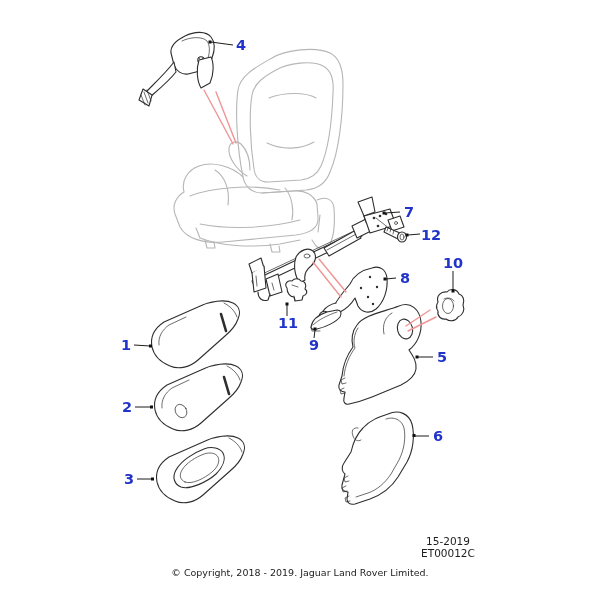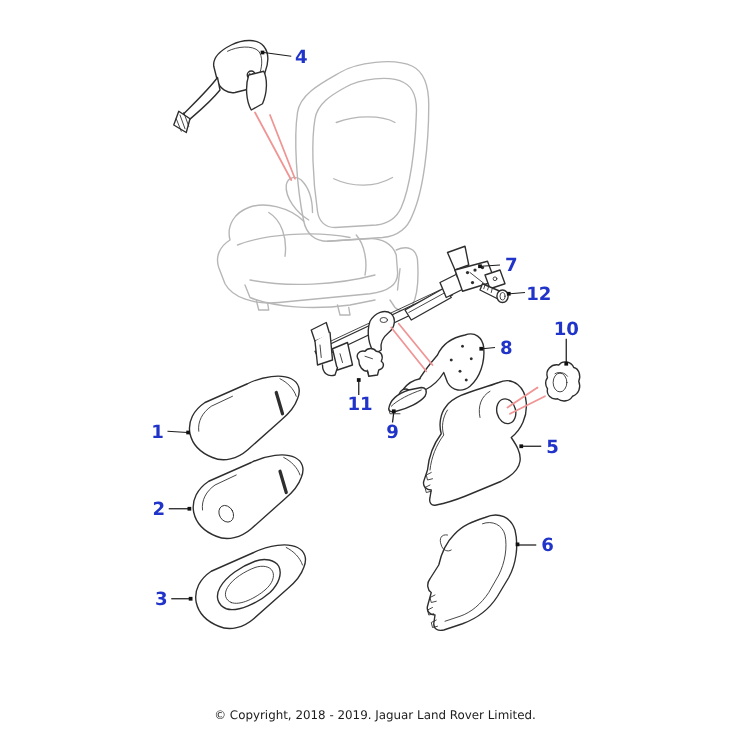--- a/index.html
+++ b/index.html
@@ -212,15 +212,19 @@
     <text x="438" y="441">6</text>
     <text x="409" y="217">7</text>
     <text x="405" y="283">8</text>
     <text x="314" y="350">9</text>
     <text x="453" y="268">10</text>
     <text x="288" y="328">11</text>
     <text x="431" y="240">12</text>
   </g>
 </svg>
 
+  <div class="figref">
+    <div>15-2019</div>
+    <div>ET00012C</div>
+  </div>
 
   <div class="copyright">© Copyright, 2018 - 2019. Jaguar Land Rover Limited.</div>
 </div>
 
 </body></html>

